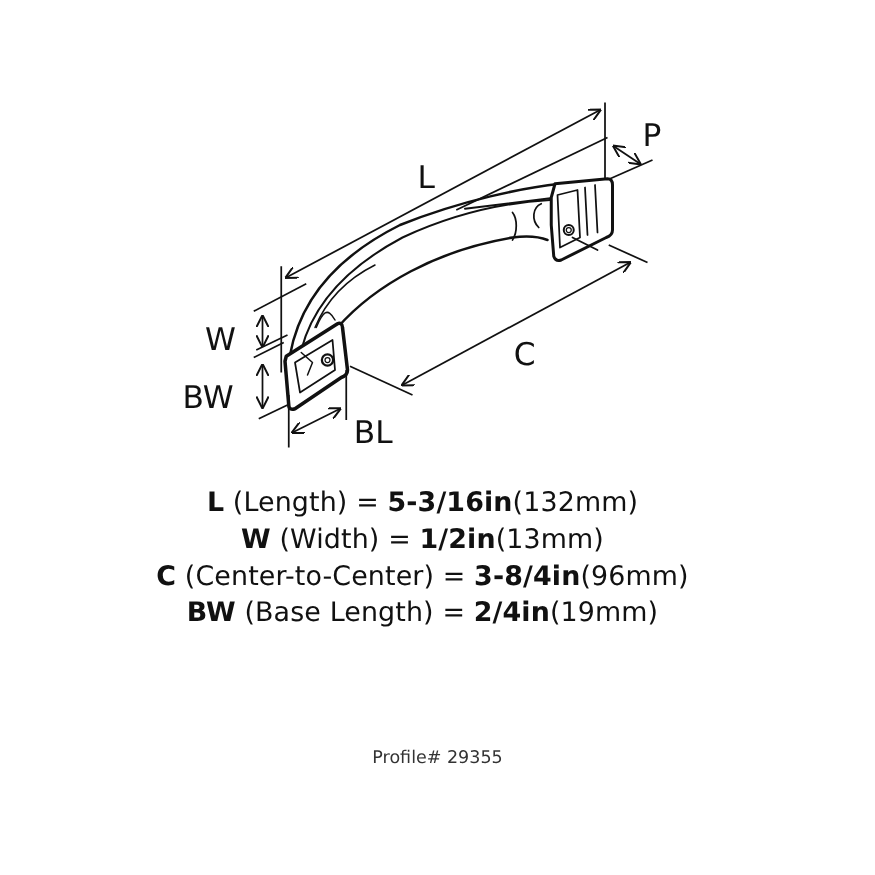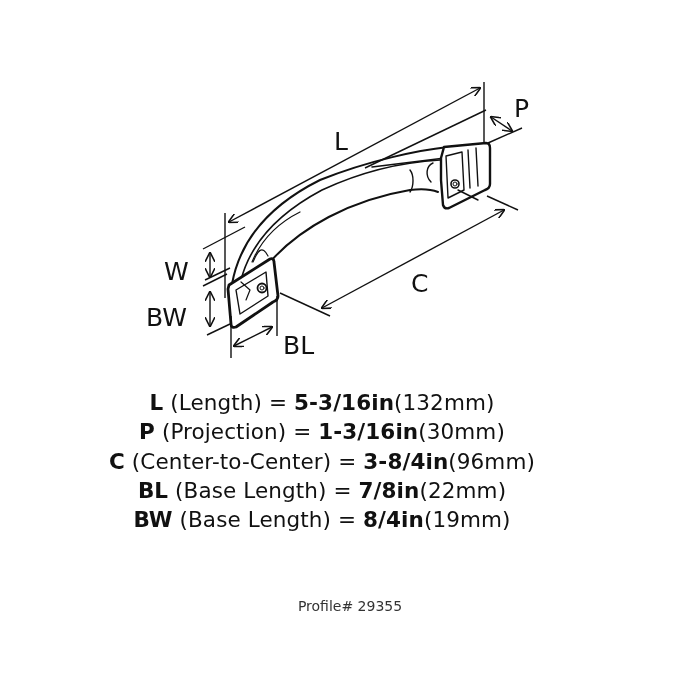--- a/index.html
+++ b/index.html
@@ -1,19 +1,19 @@
 <!DOCTYPE html>
 <html><head>
   <meta charset="utf-8">
   <style>
     html, body { margin: 0; padding: 0; background: #ffffff; }
     body { width: 700px; height: 700px; position: relative; overflow: hidden; font-family: "DejaVu Sans", sans-serif; color: #111111; }
     #diagram { position: absolute; left: 0; top: 0; width: 700px; height: 380px; }
     .dimlabel { font-family: "DejaVu Sans", sans-serif; font-size: 25px; fill: #111111; }
-    .specs { position: absolute; left: 0; top: 388px; width: 644px; text-align: center; }
+    .specs { position: absolute; left: 16px; top: 388px; width: 644px; text-align: center; }
     .spec-row { font-size: 21.5px; line-height: 29.3px; letter-spacing: 0.1px; white-space: nowrap; }
     .spec-row .code, .spec-row .imperial { font-weight: bold; }
     .spec-row .desc, .spec-row .metric, .spec-row .eq { font-weight: normal; }
     .profile { position: absolute; left: 0; top: 598px; width: 700px; text-align: center; font-size: 14px; color: #333333; }
   </style>
 </head>
 <body>
 
 <svg id="diagram" viewBox="0 0 700 380" xmlns="http://www.w3.org/2000/svg">
   <defs>
@@ -89,38 +89,32 @@
 </svg>
 
 <div class="specs">
   <div class="spec-row">
     <span class="code">L</span>
     <span class="desc">(Length)</span>
     <span class="eq">=</span>
     <span class="imperial">5-3/16in</span><span class="metric">(132mm)</span>
   </div>
   <div class="spec-row">
-    <span class="code">P</span>
-    <span class="desc">(Projection)</span>
+    <span class="code">W</span>
+    <span class="desc">(Width)</span>
     <span class="eq">=</span>
-    <span class="imperial">1-3/16in</span><span class="metric">(30mm)</span>
+    <span class="imperial">1/2in</span><span class="metric">(13mm)</span>
   </div>
   <div class="spec-row">
     <span class="code">C</span>
     <span class="desc">(Center-to-Center)</span>
     <span class="eq">=</span>
     <span class="imperial">3-8/4in</span><span class="metric">(96mm)</span>
   </div>
   <div class="spec-row">
-    <span class="code">BL</span>
-    <span class="desc">(Base Length)</span>
-    <span class="eq">=</span>
-    <span class="imperial">7/8in</span><span class="metric">(22mm)</span>
-  </div>
-  <div class="spec-row">
     <span class="code">BW</span>
     <span class="desc">(Base Length)</span>
     <span class="eq">=</span>
-    <span class="imperial">8/4in</span><span class="metric">(19mm)</span>
+    <span class="imperial">2/4in</span><span class="metric">(19mm)</span>
   </div>
 </div>
 
 <div class="profile">Profile# 29355</div>
 
 </body></html>

